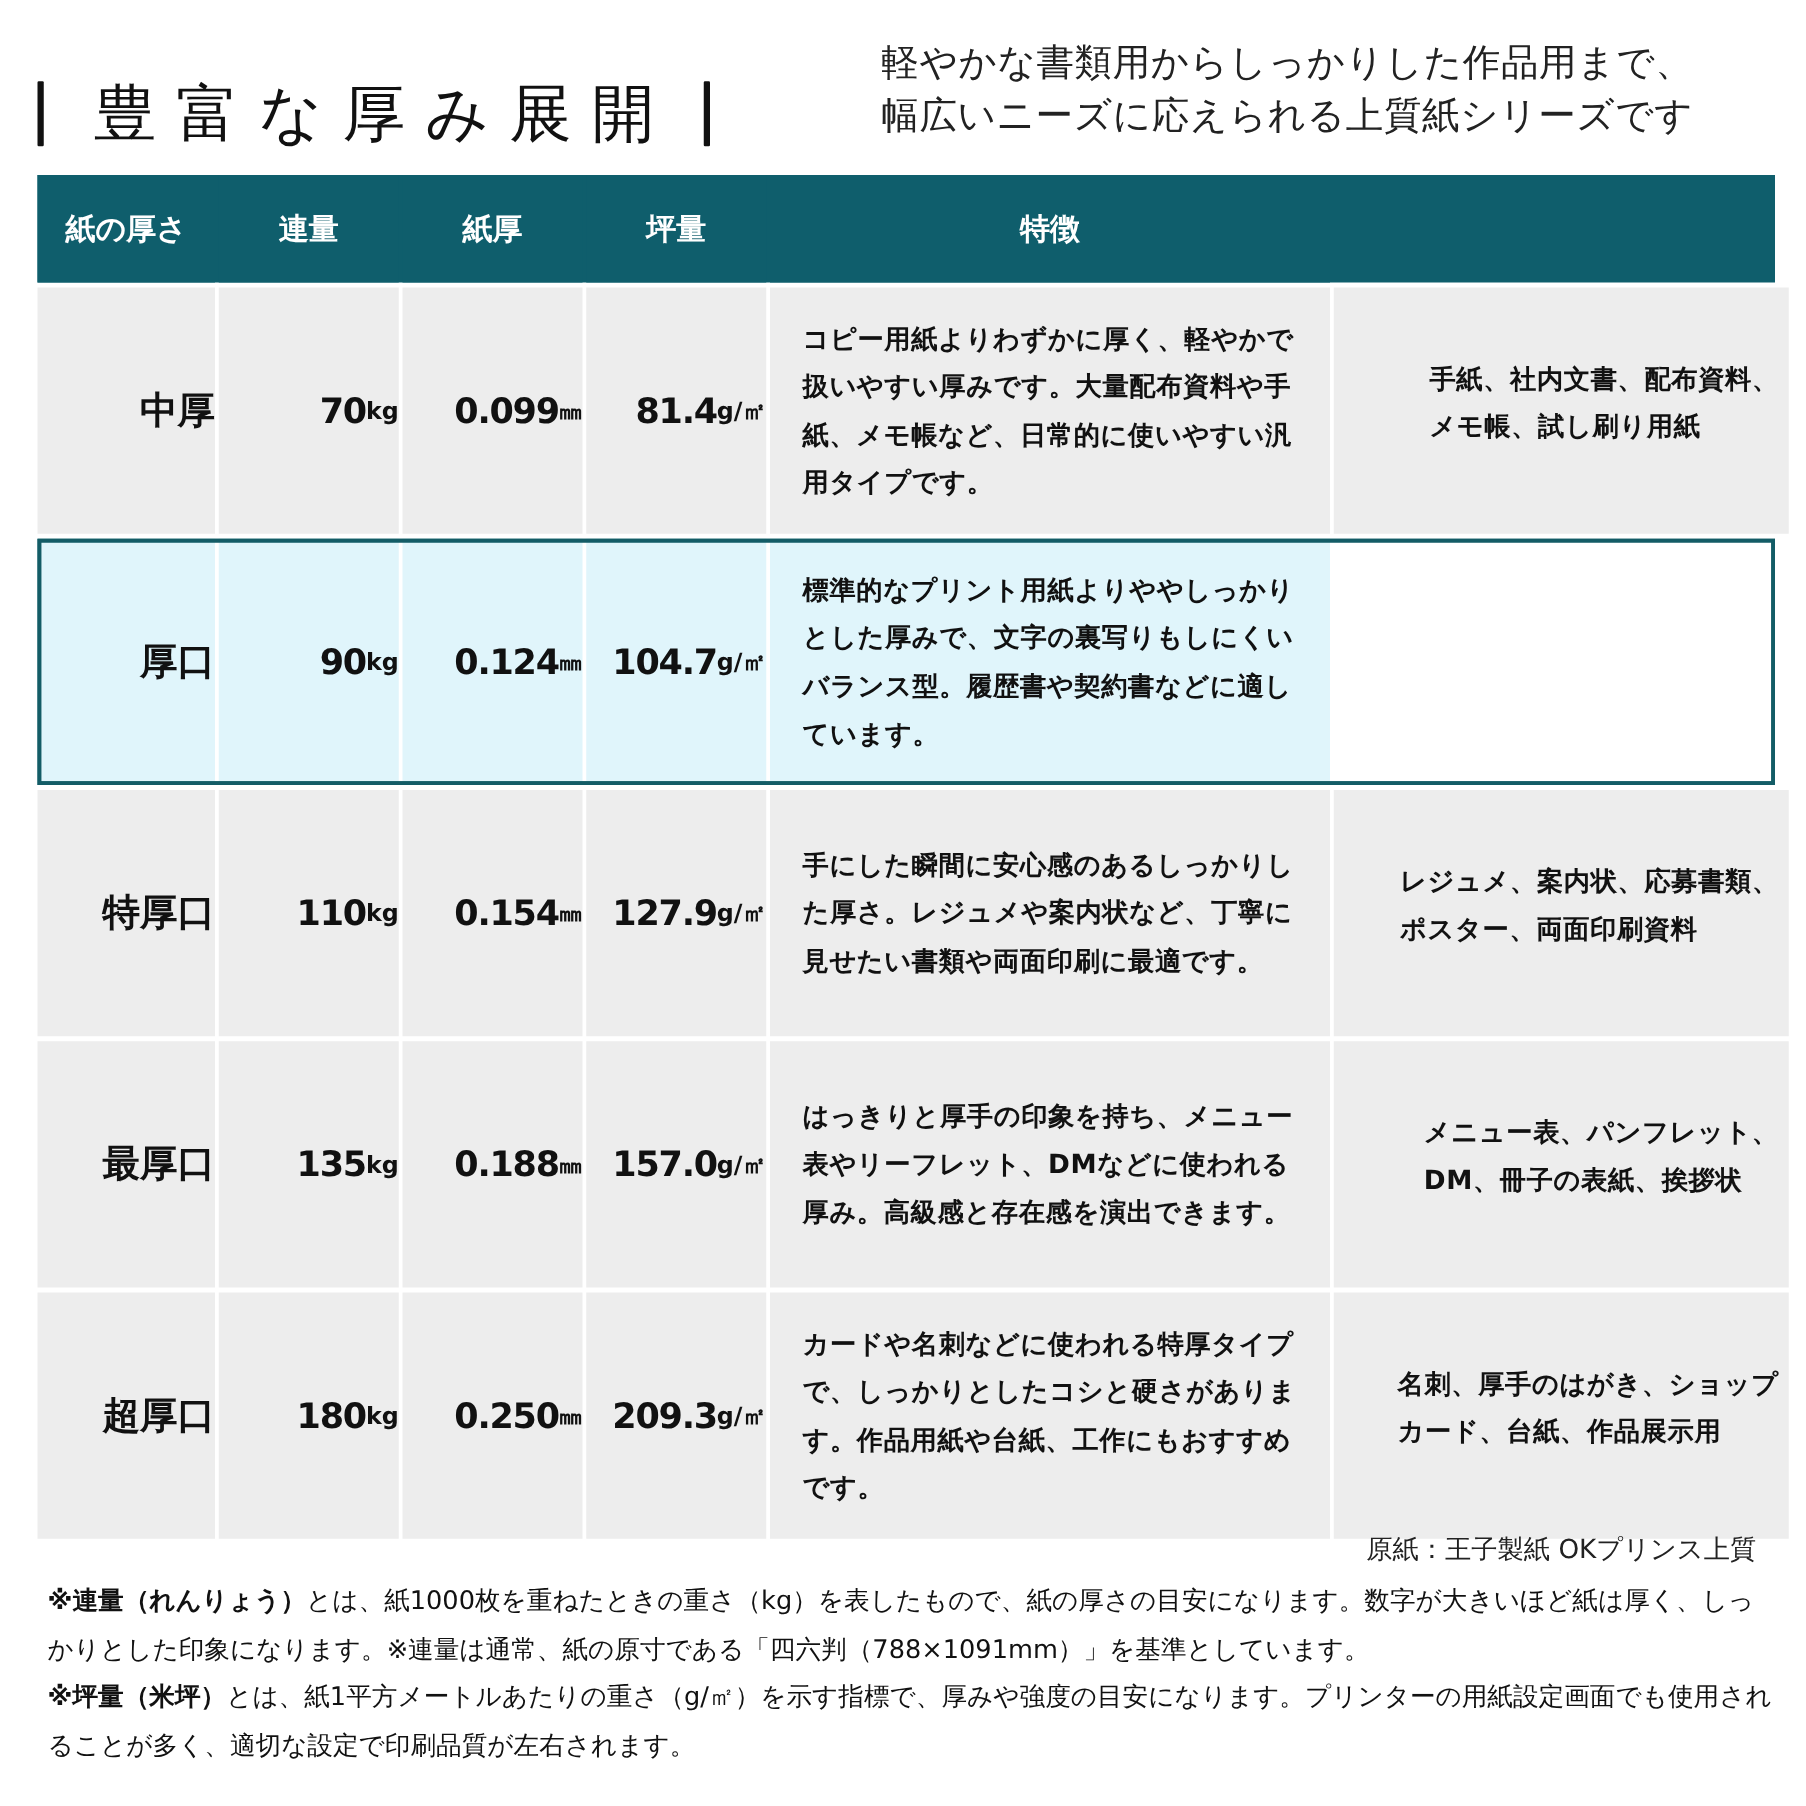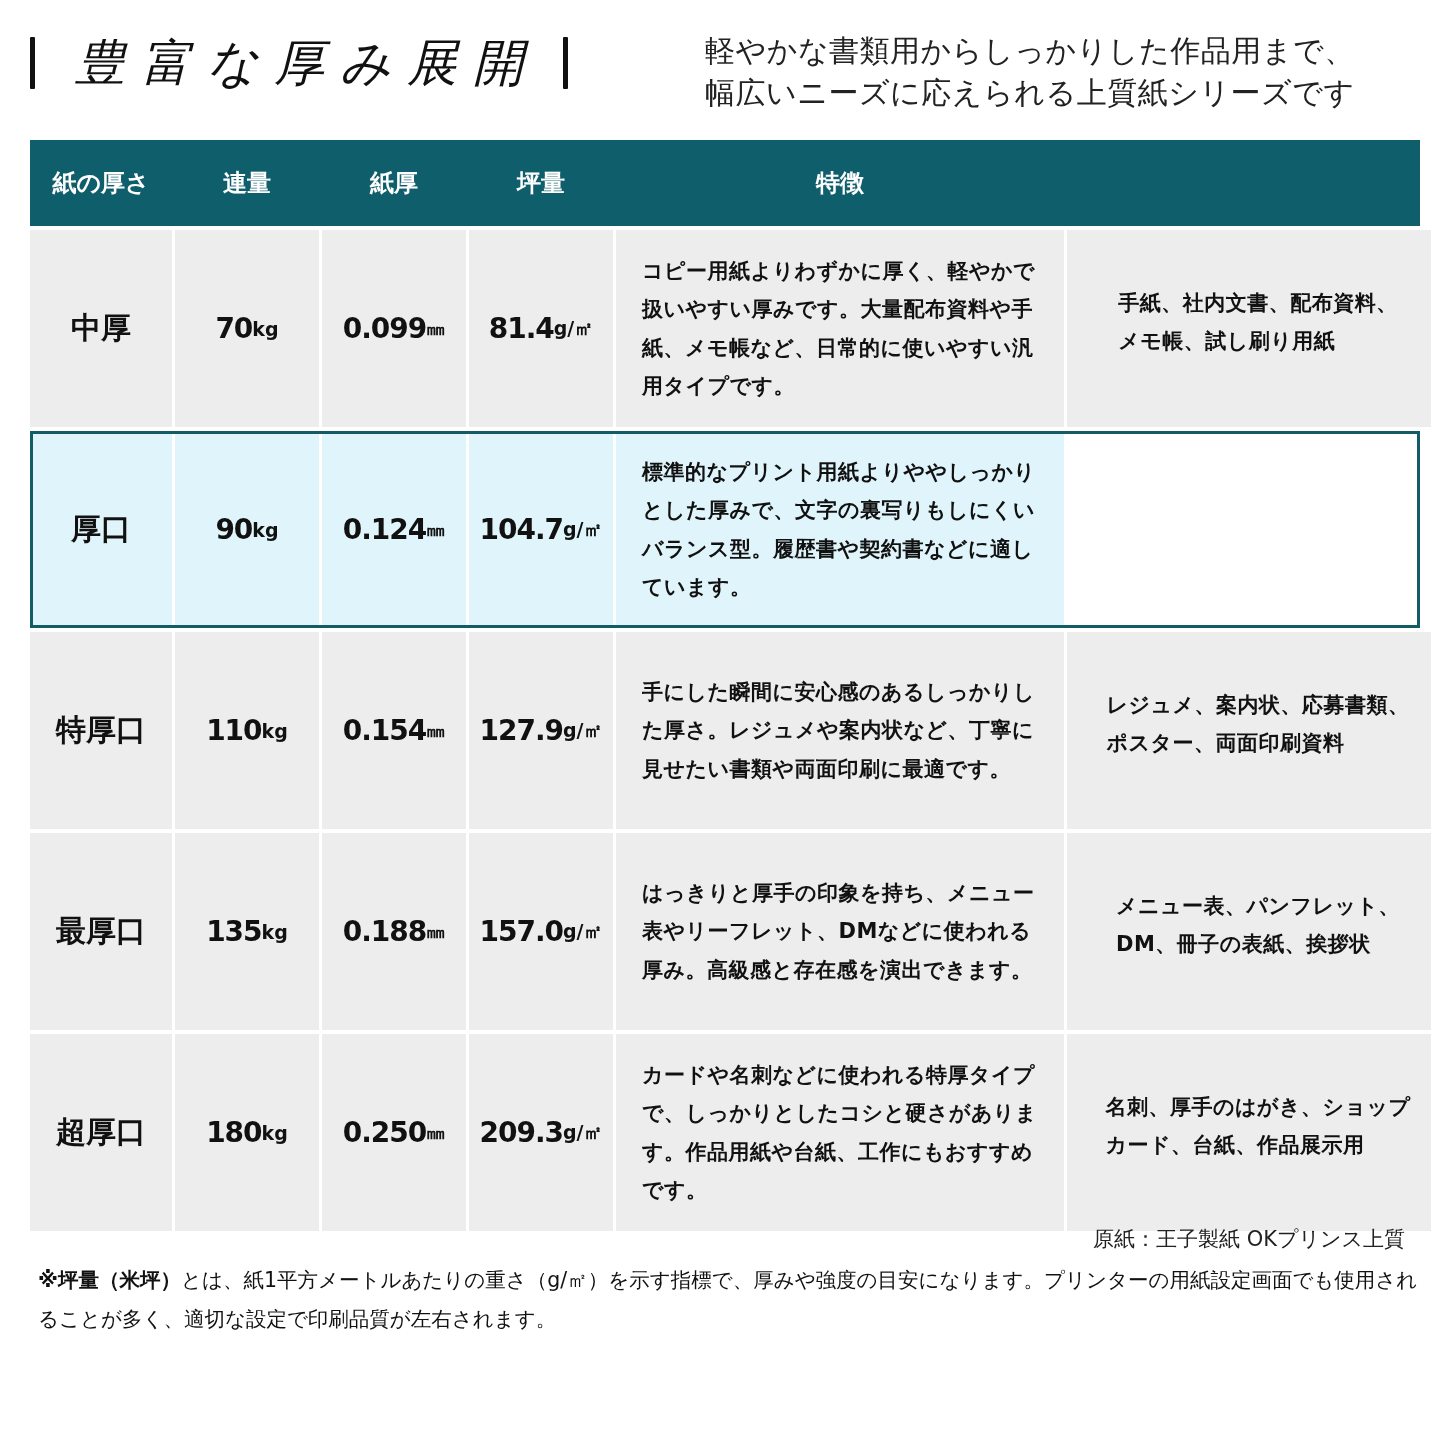--- a/index.html
+++ b/index.html
@@ -1,30 +1,30 @@
 <!DOCTYPE html>
 <html><head>
 <meta charset="utf-8">
 <style>
   * { box-sizing: border-box; margin: 0; padding: 0; }
   html, body { width: 1445px; height: 1445px; background: #ffffff; overflow: hidden; }
   body { font-family: "DejaVu Sans", "Liberation Sans", sans-serif; color: #111; position: relative; }
 
-  .title-block { position: absolute; left: 30px; top: 28px; height: 70px; display: flex; align-items: center; font-style: italic; }
+  .title-block { position: absolute; left: 30px; top: 56px; height: 70px; display: flex; align-items: center; }
   .title-bar { width: 5px; height: 52px; background: #111; border-radius: 1px; }
   .title-text { font-family: "DejaVu Sans", sans-serif; font-weight: 300; font-size: 50px; letter-spacing: 16px; margin: 0 24px 0 40px; color: #111; white-space: nowrap; }
 
   .subtitle { position: absolute; left: 705px; top: 30px; width: 720px; font-size: 30px; line-height: 42px; color: #222; font-weight: 300; white-space: nowrap; letter-spacing: 0.5px; }
 
   .table { position: absolute; left: 30px; top: 140px; width: 1390px; }
   .row { display: grid; grid-template-columns: 142px 144px 144px 144px 448px 364px; column-gap: 3px; }
   .header { height: 86px; background: #0f5e6c; }
   .header .cell { background: #0f5e6c; color: #fff; font-size: 24px; display: flex; align-items: center; justify-content: center; font-weight: bold; }
   .body-row { height: 197px; margin-top: 4px; position: relative; }
-  .body-row .cell { background: #ededed; display: flex; align-items: center; justify-content: center; }
+  .body-row .cell { background: #ededed; display: flex; align-items: center; justify-content: flex-end; }
   .body-row.highlight { outline: 3px solid #135c66; outline-offset: -3px; }
   .body-row.highlight .cell { background: #e0f5fb; }
   .body-row.highlight::after { content: ""; position: absolute; inset: 0; border: 3px solid #135c66; pointer-events: none; }
 
   .name { font-size: 30px; font-weight: bold; }
   .num { font-size: 28px; font-weight: bold; letter-spacing: -1px; }
   .unit { font-size: 19px; font-weight: bold; }
   .feature { justify-content: center; padding: 0 16px 0 26px; }
   .feature-text { font-size: 21px; font-weight: bold; line-height: 38.5px; letter-spacing: 0.5px; }
   .usage { justify-content: flex-start; padding: 0 8px 13px 26px; }
@@ -175,14 +175,15 @@
     <div class="cell usage">
         <p class="usage-text">名刺、厚手のはがき、ショップ
 カード、台紙、作品展示用</p>
       </div>
   </div>
 </div>
 
 <div class="source">原紙：王子製紙 OKプリンス上質</div>
 
 <div class="notes">
+  <p><b>※連量（れんりょう）</b><span>とは、紙1000枚を重ねたときの重さ（kg）を表したもので、紙の厚さの目安になります。数字が大きいほど紙は厚く、しっかりとした印象になります。※連量は通常、紙の原寸である「四六判（788×1091mm）」を基準としています。</span></p>
   <p><b>※坪量（米坪）</b><span>とは、紙1平方メートルあたりの重さ（g/㎡）を示す指標で、厚みや強度の目安になります。プリンターの用紙設定画面でも使用されることが多く、適切な設定で印刷品質が左右されます。</span></p>
 </div>
 
 </body></html>

